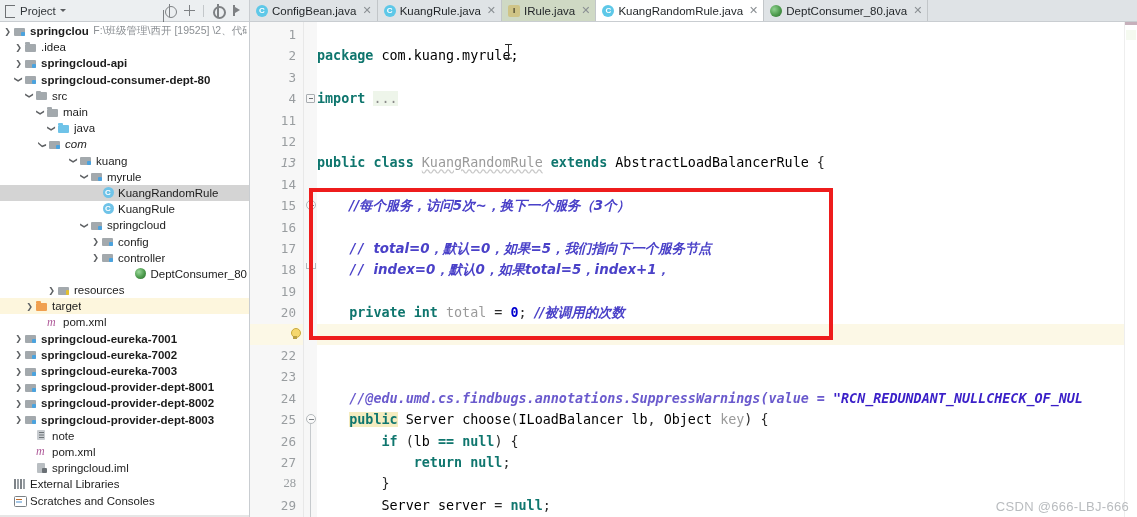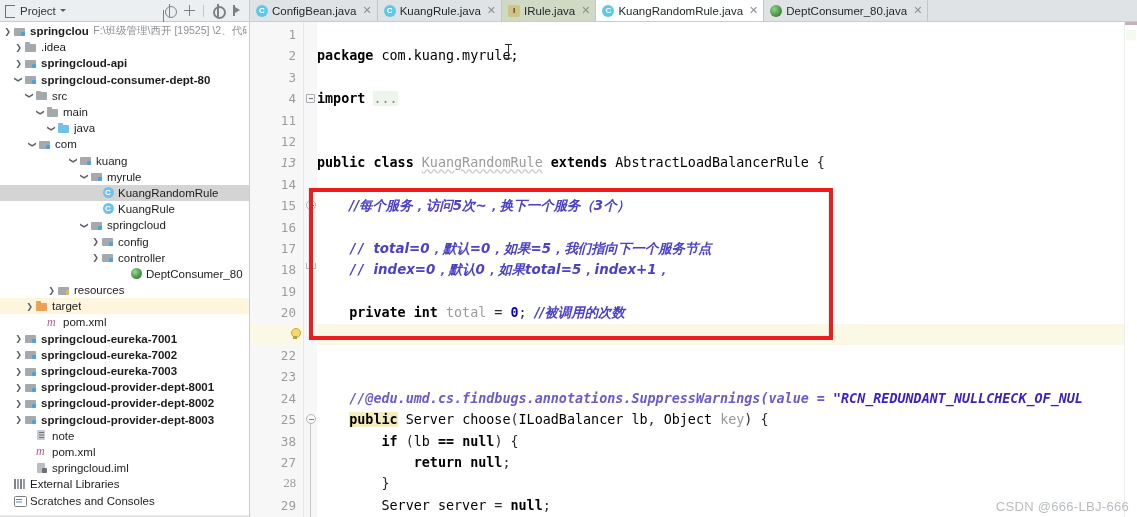--- a/index.html
+++ b/index.html
@@ -447,21 +447,21 @@
   .lnum.cur { color: #b39a37; }
   .cur-line-bg {
     position: absolute;
     left: 0; right: 0;
     height: 21.4px;
     background: #fcf8e6;
   }
   .code-text { position: relative; z-index: 2; }
 
   
-  .kw   { color: #000000; font-weight: bold; }
+  .kw   { color: #0f766e; font-weight: bold; }
   .ident{ color: #000000; }
   .gray { color: #9a9a9a; }
   .num  { color: #0000d0; font-weight: bold; }
   .cmt  { color: #4a41c8; font-style: italic; font-weight: bold; }
   .cmt2 { color: #6a5acd; font-style: italic; }
   .cn   { font-family: "DejaVu Sans", sans-serif; font-style: italic; font-weight: bold; }
   .str  { color: #3a1fc8; font-style: italic; font-weight: bold; }
   .hl-ident { background: #f5ecc0; }
   .underline-wave {
     text-decoration: underline;
@@ -685,21 +685,21 @@
         <div class="node" style="padding-left: 35px;">
           <span class="arrow" style="transform: rotate(90deg);">❯</span>
           <span class="ni folder"></span>
           <span class="node-label">main</span>
         </div>
         <div class="node" style="padding-left: 46px;">
           <span class="arrow" style="transform: rotate(90deg);">❯</span>
           <span class="ni src"></span>
           <span class="node-label">java</span>
         </div>
-        <div class="node" style="padding-left: 27px;">
+        <div class="node" style="padding-left: 37px; font-style: italic;">
           <span class="arrow" style="transform: rotate(90deg);">❯</span>
           <span class="ni module"></span>
           <span class="node-label">com</span>
         </div>
         <div class="node" style="padding-left: 68px;">
           <span class="arrow" style="transform: rotate(90deg);">❯</span>
           <span class="ni module"></span>
           <span class="node-label">kuang</span>
         </div>
         <div class="node" style="padding-left: 79px;">
@@ -725,21 +725,21 @@
         <div class="node" style="padding-left: 90px;">
           <span class="arrow">❯</span>
           <span class="ni module"></span>
           <span class="node-label">config</span>
         </div>
         <div class="node" style="padding-left: 90px;">
           <span class="arrow">❯</span>
           <span class="ni module"></span>
           <span class="node-label">controller</span>
         </div>
-        <div class="node" style="padding-left: 118px;">
+        <div class="node" style="padding-left: 118px; justify-content: flex-end;">
           <span class="arrow none"></span>
           <span class="ni spring"></span>
           <span class="node-label">DeptConsumer_80</span>
         </div>
         <div class="node" style="padding-left: 46px;">
           <span class="arrow">❯</span>
           <span class="ni res"></span>
           <span class="node-label">resources</span>
         </div>
         <div class="node hl" style="padding-left: 24px;">
@@ -823,21 +823,21 @@
           <div class="lnum" style="top: 194.6px;">16</div>
           <div class="lnum" style="top: 216px;">17</div>
           <div class="lnum" style="top: 237.4px;">18</div>
           <div class="lnum" style="top: 258.8px;">19</div>
           <div class="lnum" style="top: 280.2px;">20</div>
           <div class="lnum cur" style="top: 301.6px;">21</div>
           <div class="lnum" style="top: 323px;">22</div>
           <div class="lnum" style="top: 344.4px;">23</div>
           <div class="lnum" style="top: 365.8px;">24</div>
           <div class="lnum" style="top: 387.2px;">25</div>
-          <div class="lnum" style="top: 408.6px;">38</div>
+          <div class="lnum" style="top: 408.6px;">26</div>
           <div class="lnum" style="top: 430px;">27</div>
           <div class="lnum" style="top: 451.4px; font-family: Liberation Serif, serif;">28</div>
           <div class="lnum" style="top: 472.8px;">29</div>
           <div class="lnum" style="top: 494.2px;">30</div>
           <div class="cur-line-bg" style="top: 301.6px; left: 0px; right: 0px; z-index: 0;"></div>
           <div class="bulb" style="top: 305.6px;"></div>
         </div>
       <div class="fold-strip" id="fold-strip">
           <div class="fold-mark" style="top: 72.2px;"></div>
           <div class="fold-minus" style="top: 178.2px;"></div>

